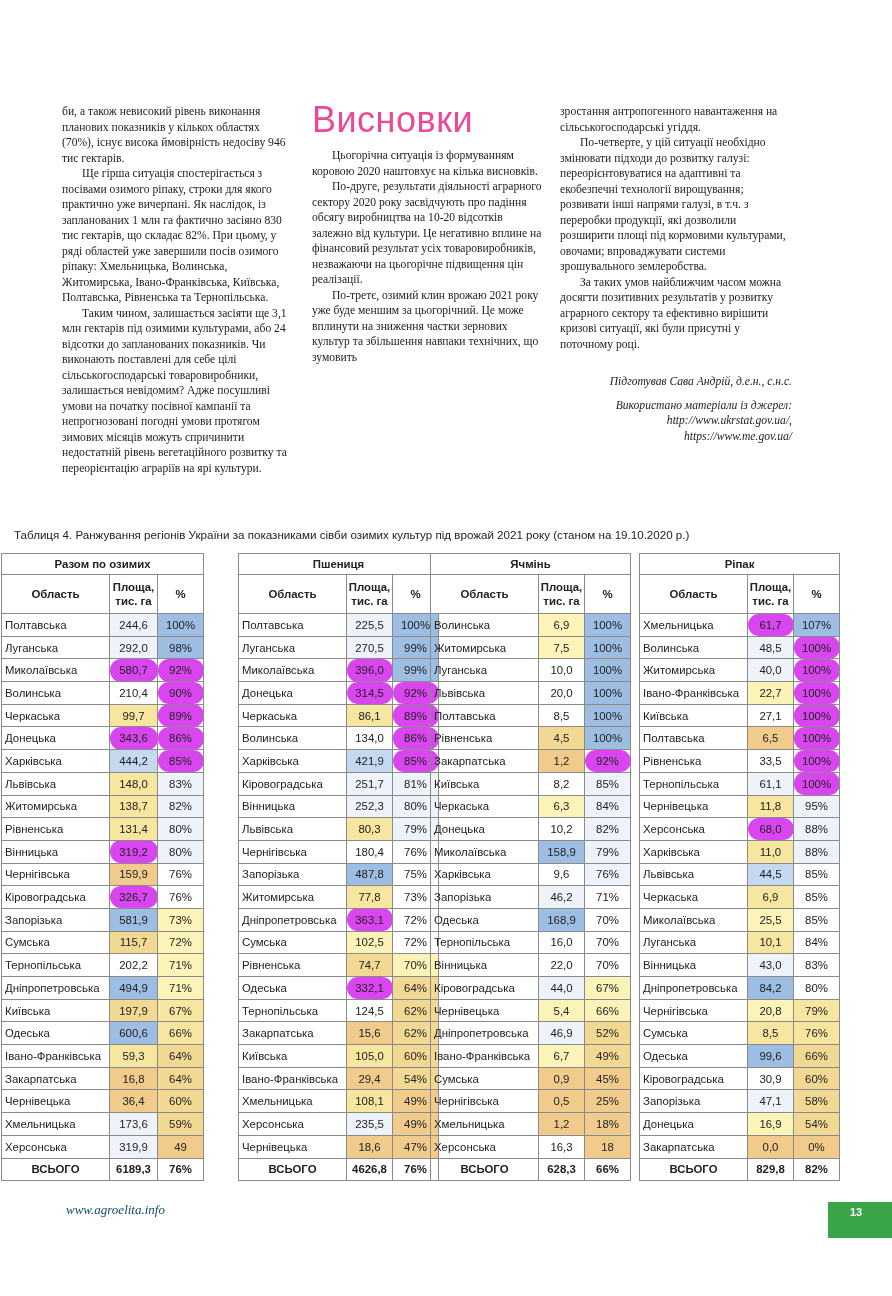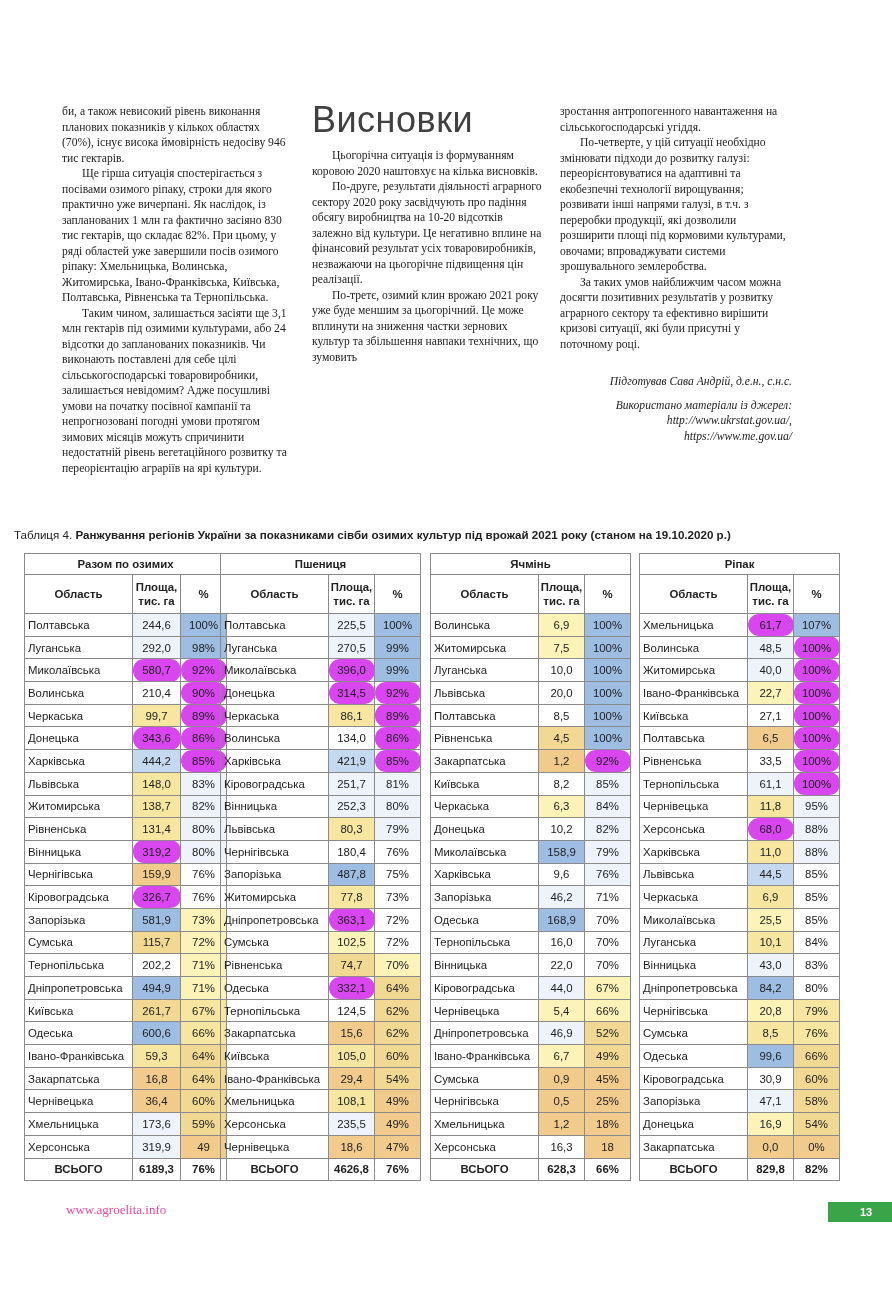--- a/index.html
+++ b/index.html
@@ -6,49 +6,49 @@
   body {
     width:892px; height:1296px; background:#ffffff; position:relative; overflow:hidden;
     font-family:"Liberation Sans", "DejaVu Sans", sans-serif; color:#222;
   }
   .col { position:absolute; top:104px; font-size:11.6px; line-height:15.5px; color:#222; }
   .col p { margin:0; text-align:left;font-family:Liberation Serif, serif; }
   .col p.ind { text-indent:20px; }
   #col1 { left:62px; width:232px; }
   #col2 { left:312px; width:232px; top:100px; }
   #col3 { left:560px; width:232px; }
-  .heading { font-size:36px; line-height:40px; color:#404040; margin:0 0 8px 0; font-weight:normal; letter-spacing:0.5px;}
+  .heading { font-size:36px; line-height:40px; color:#ec4899; margin:0 0 8px 0; font-weight:normal; letter-spacing:0.5px;}
   .sig { text-align:right; font-style:italic; margin-top:22px; }
   .sig p { text-align:right; margin:0; }
   .sig .gap { margin-top:8px; }
 
   .caption { position:absolute; left:14px; top:528px; font-size:11.6px; color:#222; white-space:nowrap; }
-  .caption b { font-weight:bold; }
+  .caption b { font-weight:normal; }
 
   .tbl { position:absolute; top:553px; border-collapse:collapse; font-size:11.4px; table-layout:fixed; }
   .tbl td, .tbl th { border:1px solid #8a8a8a; padding:0; height:21.7px; }
   .tbl th { font-weight:bold; background:#fff; }
   .tbl th.grp { height:20px; }
   .tbl th.hdr { height:38px; line-height:14px; }
   .tbl td.r { padding-left:3px; white-space:nowrap; text-align:left; }
   .tbl td.n { text-align:center; }
   .tbl tr.total td { font-weight:bold; text-align:center; }
-  #t1 { left:24px;padding-left:33px; } #t2 { left:220px; } #t3 { left:430px; } #t4 { left:639px; }
+  #t1 { left:1px;padding-left:33px; } #t2 { left:238px; } #t3 { left:430px; } #t4 { left:639px; }
   .c0 { background:#ffffff;border-radius:10px; }
   .b1 { background:#eef3fa; }
   .b2 { background:#d946ef;border-radius:11px; }
   .b3 { background:#c4d8f0; }
   .b4 { background:#9dbde3; }
   .y1 { background:#fbf3b8; }
   .y2 { background:#f6e6a0; }
   .y3 { background:#f2d993; }
   .o1 { background:#f0cb8c; }
 
-  .footer-url { position:absolute; left:66px; top:1202px; font-family:"Liberation Serif", serif; font-size:13px; color:#ec4899; }
-  .page-num { position:absolute; left:828px; top:1202px; width:64px; height:20px; background:#3aa449; color:#fff; font-size:11px; font-weight:bold; line-height:20px; padding-left:32px; box-sizing:border-box; }
+  .footer-url { position:absolute; left:66px; top:1202px; font-family:"Liberation Serif", serif; font-size:13px; color:#0c4a6e;font-style:italic; }
+  .page-num { position:absolute; left:828px; top:1202px; width:64px; height:36px; background:#3aa449; color:#fff; font-size:11px; font-weight:bold; line-height:20px; padding-left:22px; box-sizing:border-box; }
 </style>
 </head>
 <body>
 
 <div id="col1" class="col">
     <p>би, а також невисокий рівень виконання планових показників у кількох областях (70%), існує висока ймовірність недосіву 946 тис гектарів.</p>
     <p class="ind">Ще гірша ситуація спостерігається з посівами озимого ріпаку, строки для якого практично уже вичерпані. Як наслідок, із запланованих 1 млн га фактично засіяно 830 тис гектарів, що складає 82%. При цьому, у ряді областей уже завершили посів озимого ріпаку: Хмельницька, Волинська, Житомирська, Івано-Франківська, Київська, Полтавська, Рівненська та Тернопільська.</p>
     <p class="ind">Таким чином, залишається засіяти ще 3,1 млн гектарів під озимими культурами, або 24 відсотки до запланованих показників. Чи виконають поставлені для себе цілі сільськогосподарські товаровиробники, залишається невідомим? Адже посушливі умови на початку посівної кампанії та непрогнозовані погодні умови протягом зимових місяців можуть спричинити недостатній рівень вегетаційного розвитку та переорієнтацію аграріїв на ярі культури.</p>
   </div>
 
@@ -174,21 +174,21 @@
         <td class="n c0">202,2</td>
         <td class="n y1">71%</td>
       </tr>
       <tr>
         <td class="r">Дніпропетровська</td>
         <td class="n b4">494,9</td>
         <td class="n y1">71%</td>
       </tr>
       <tr>
         <td class="r">Київська</td>
-        <td class="n y3">261,7</td>
+        <td class="n y3">197,9</td>
         <td class="n y2">67%</td>
       </tr>
       <tr>
         <td class="r">Одеська</td>
         <td class="n b4">600,6</td>
         <td class="n y2">66%</td>
       </tr>
       <tr>
         <td class="r">Івано-Франківська</td>
         <td class="n y2">59,3</td>

